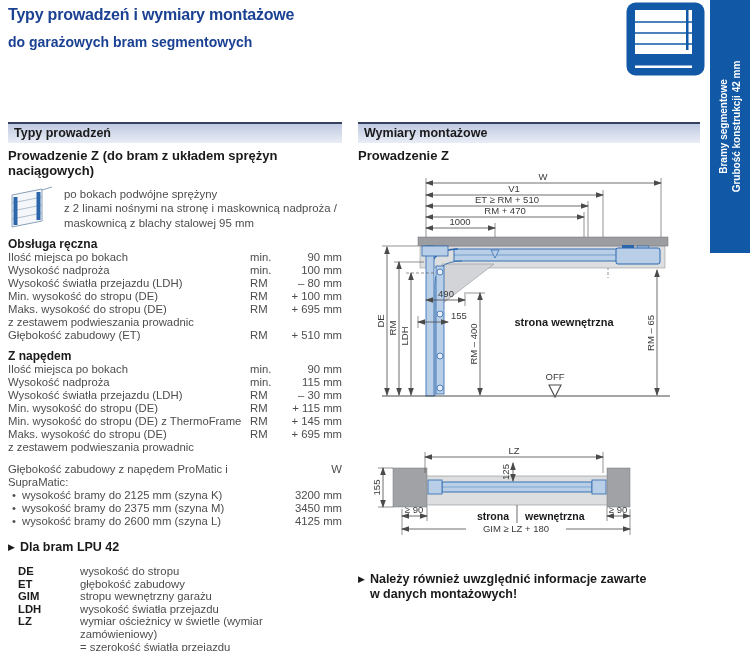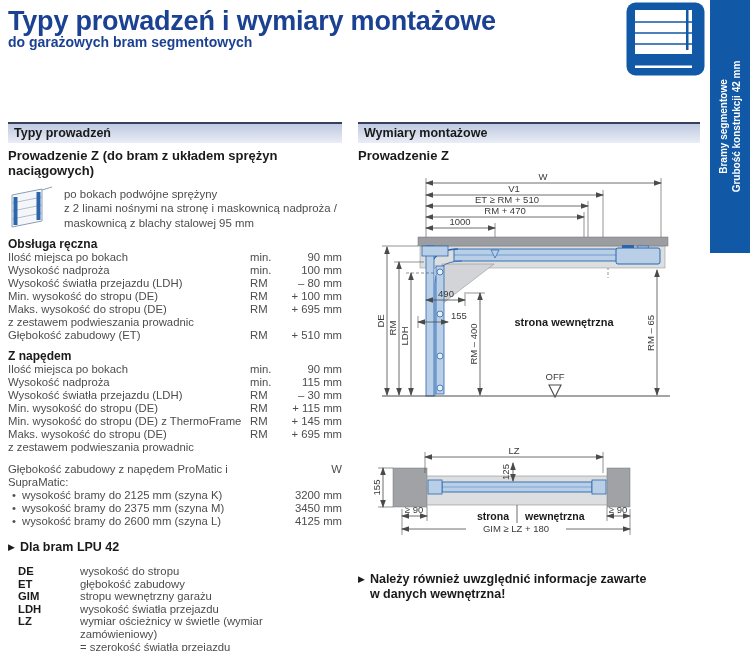--- a/index.html
+++ b/index.html
@@ -1,19 +1,19 @@
 <!DOCTYPE html>
 <html><head>
 <meta charset="utf-8">
 <style>
   html,body{margin:0;padding:0;background:#fff;}
   .page{position:relative;width:750px;height:651px;background:#fff;overflow:hidden;
         font-family:"Liberation Sans","DejaVu Sans",sans-serif;}
   
-  .title{position:absolute;left:8px;top:6px;font-size:27px;font-weight:bold;color:#1b4193;letter-spacing:-0.2px;}
+  .title{position:absolute;left:8px;top:6px;font-size:16px;font-weight:bold;color:#1b4193;letter-spacing:-0.2px;}
   .subtitle{position:absolute;left:8px;top:34px;font-size:14px;font-weight:bold;color:#1b4193;text-align:right;}
   .section-title{position:absolute;left:8px;top:58px;font-size:17px;font-weight:bold;color:#5b79b8;}
   .door-icon{position:absolute;left:626px;top:2px;width:79px;height:75px;}
   .side-tab{position:absolute;left:710px;top:0;width:40px;height:253px;background:#1159a6;}
   .side-tab-inner{position:absolute;top:0;left:0;width:253px;height:40px;
       transform:rotate(-90deg) translateX(-253px);transform-origin:top left;
       display:flex;flex-direction:column;justify-content:center;text-align:center;
       color:#fff;font-size:10px;font-weight:bold;line-height:13px;}
   
   .col-left{position:absolute;left:8px;top:122px;width:334px;}
@@ -365,17 +365,17 @@
     <text class="dimtxt" x="260" y="70" text-anchor="middle">≥ 90</text>
     <text class="boldtxt" x="151" y="77" text-anchor="end" style="font-size:10.5px">strona</text>
     <text class="boldtxt" x="167" y="77" text-anchor="start" style="font-size:10.5px">wewnętrzna</text>
     <text class="dimtxt" x="158" y="89" text-anchor="middle">GIM ≥ LZ + 180</text>
   </svg>
 
   <div class="note">
     <span class="tri">▶</span>
     <div>
       <div>Należy również uwzględnić informacje zawarte</div>
-      <div>w danych wewnętrzna!</div>
+      <div>w danych montażowych!</div>
     </div>
   </div>
 
 </div>
 
 </body></html>

